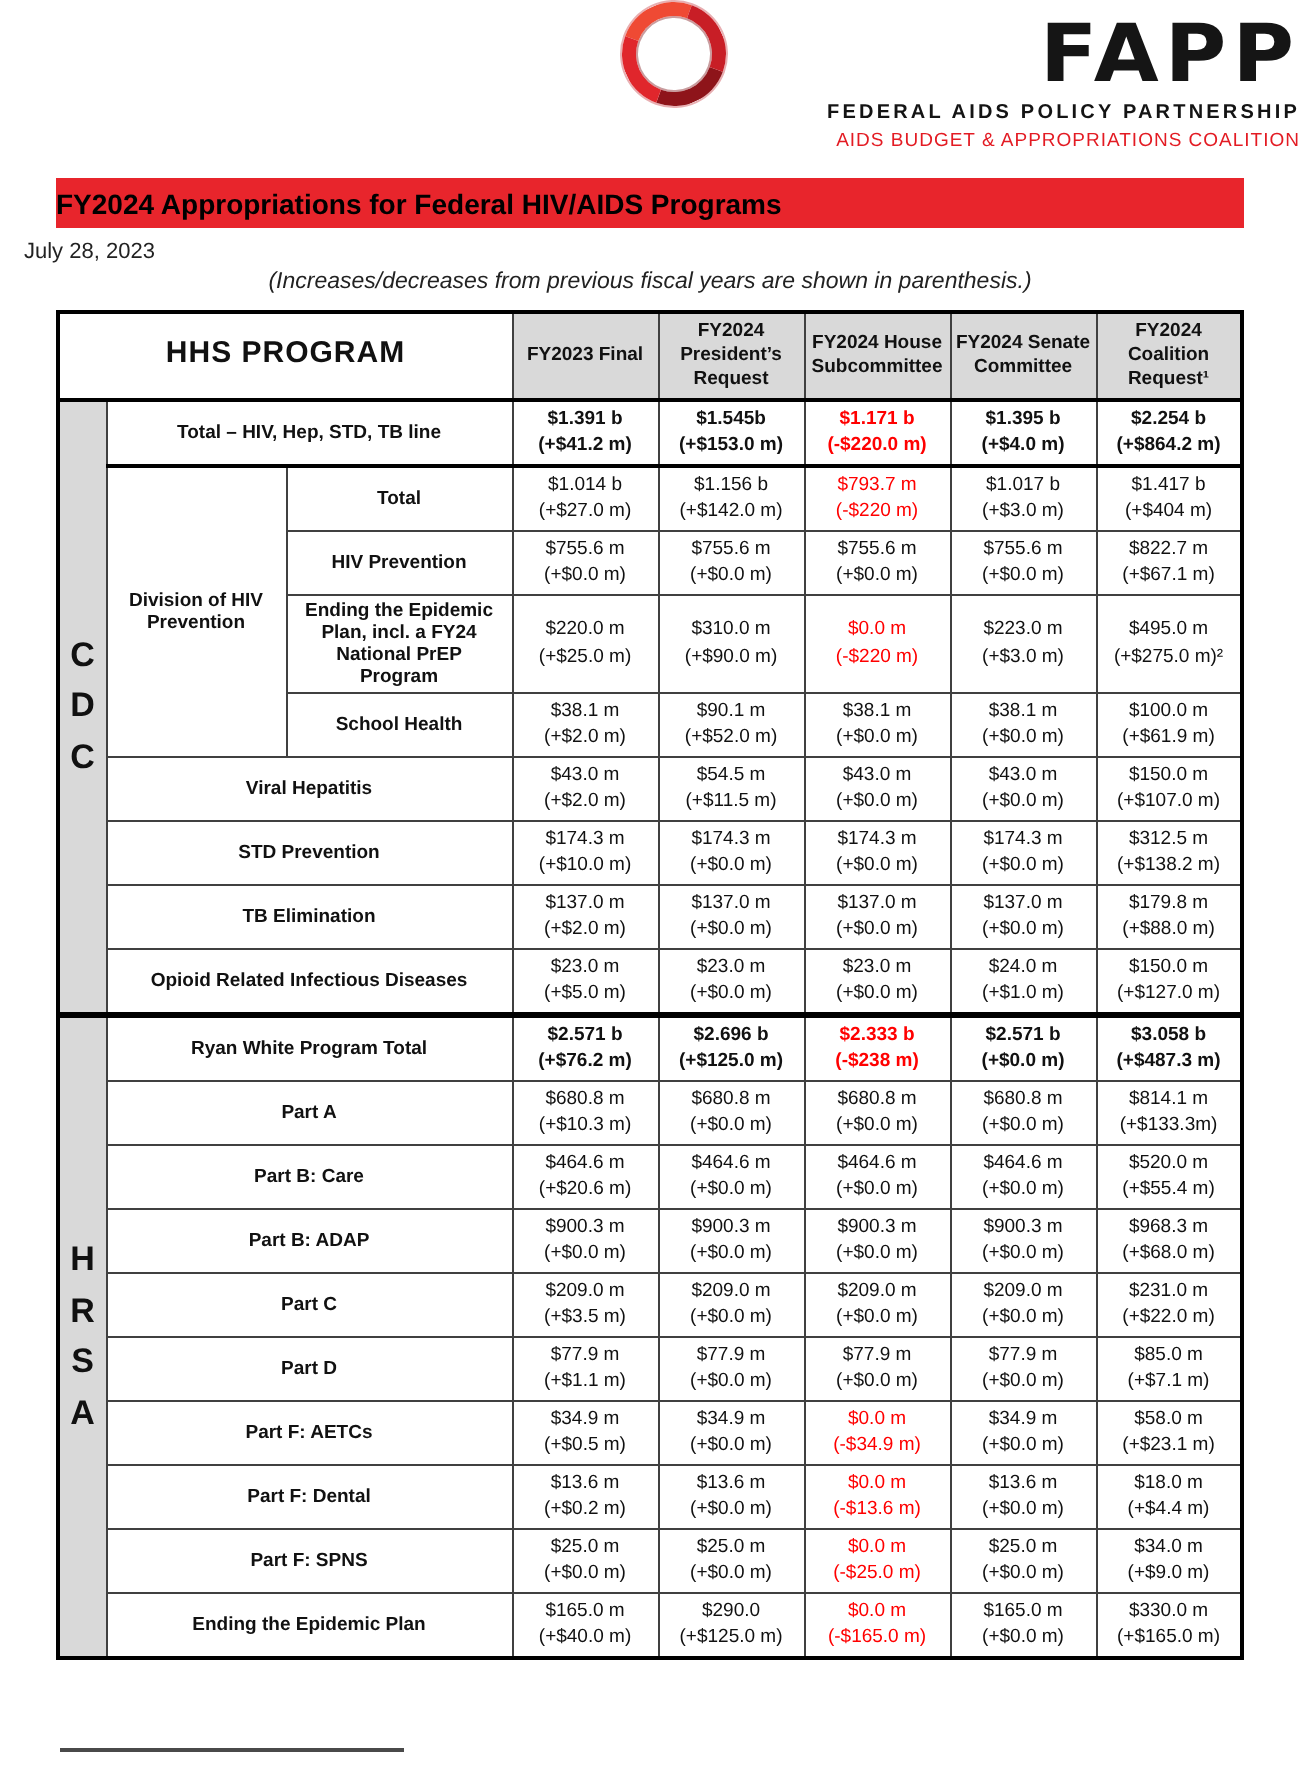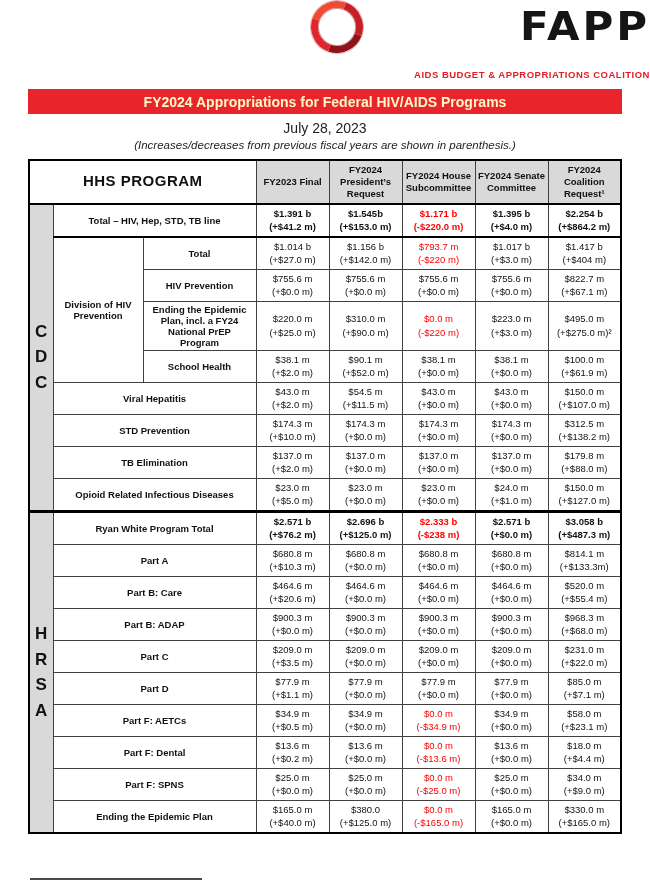--- a/index.html
+++ b/index.html
@@ -26,27 +26,27 @@
     transform:rotate(-25deg);
     z-index:0;
   }
   .fapp{
     position:relative;z-index:1;display:inline-block;
     font-family:"DejaVu Sans","Liberation Sans",sans-serif;
     font-weight:900;font-size:42px;line-height:46px;letter-spacing:3px;
     color:#151515;transform:scaleY(.95);
   }
   .sub1{position:relative;z-index:1;font-weight:bold;font-size:10px;letter-spacing:1.6px;color:#141414;margin-top:1px;}
-  .sub2{position:relative;z-index:1;font-weight:bold;font-size:9.5px;letter-spacing:.5px;color:var(--accent-red);margin-top:19px;}
+  .sub2{position:relative;z-index:1;font-weight:normal;font-size:9.5px;letter-spacing:.5px;color:var(--accent-red);margin-top:3px;}
   
   .banner{
-    margin:7px 28px 0;background:var(--banner-red);color:#fef9c3;
-    font-weight:bold;font-size:14px;text-align:center;padding:5px 0 4px;
-  }
-  .date-line{text-align:center;font-size:14px;margin-top:6px;color:#222;}
+    margin:7px 28px 0;background:var(--banner-red);color:#000000;
+    font-weight:bold;font-size:14px;padding:5px 0 4px;
+  }
+  .date-line{font-size:11px;margin-top:6px;color:#222;margin-left:12px;}
   .note-line{text-align:center;font-size:11.5px;font-style:italic;margin-top:3px;color:#222;}
   
   table{
     border-collapse:collapse;table-layout:fixed;
     width:592px;margin:8px 0 0 28px;
     border:2px solid #000;
     padding-left:44px;
   }
   th,td{border:1px solid #404040;}
   thead th{
@@ -69,20 +69,21 @@
   
   .fn-rule{width:172px;border-top:2px solid #4a4a4a;margin:44px 0 5px 30px;}
   .fn{margin-left:30px;font-size:8.5px;line-height:1.55;color:#1a1a1a;}
 </style>
 </head>
 <body>
 
 <div class="logo">
   <div class="ring"></div>
   <div class="fapp">FAPP</div>
+  <div class="sub1">FEDERAL AIDS POLICY PARTNERSHIP</div>
   <div class="sub2">AIDS BUDGET &amp; APPROPRIATIONS COALITION</div>
 </div>
 
 <div class="banner">
   <span>FY2024 Appropriations for Federal HIV/AIDS Programs</span>
 </div>
 
 <div class="date-line">July 28, 2023</div>
 <div class="note-line">(Increases/decreases from previous fiscal years are shown in parenthesis.)</div>
 
@@ -536,21 +537,21 @@
           <div>(+$9.0 m)</div>
         </td>
       </tr>
       <tr>
         <td class="prog-label" colspan="2">Ending the Epidemic Plan</td>
         <td class="val">
           <div>$165.0 m</div>
           <div>(+$40.0 m)</div>
         </td>
         <td class="val">
-          <div>$380.0</div>
+          <div>$290.0</div>
           <div>(+$125.0 m)</div>
         </td>
         <td class="val red">
           <div>$0.0 m</div>
           <div>(-$165.0 m)</div>
         </td>
         <td class="val">
           <div>$165.0 m</div>
           <div>(+$0.0 m)</div>
         </td>

